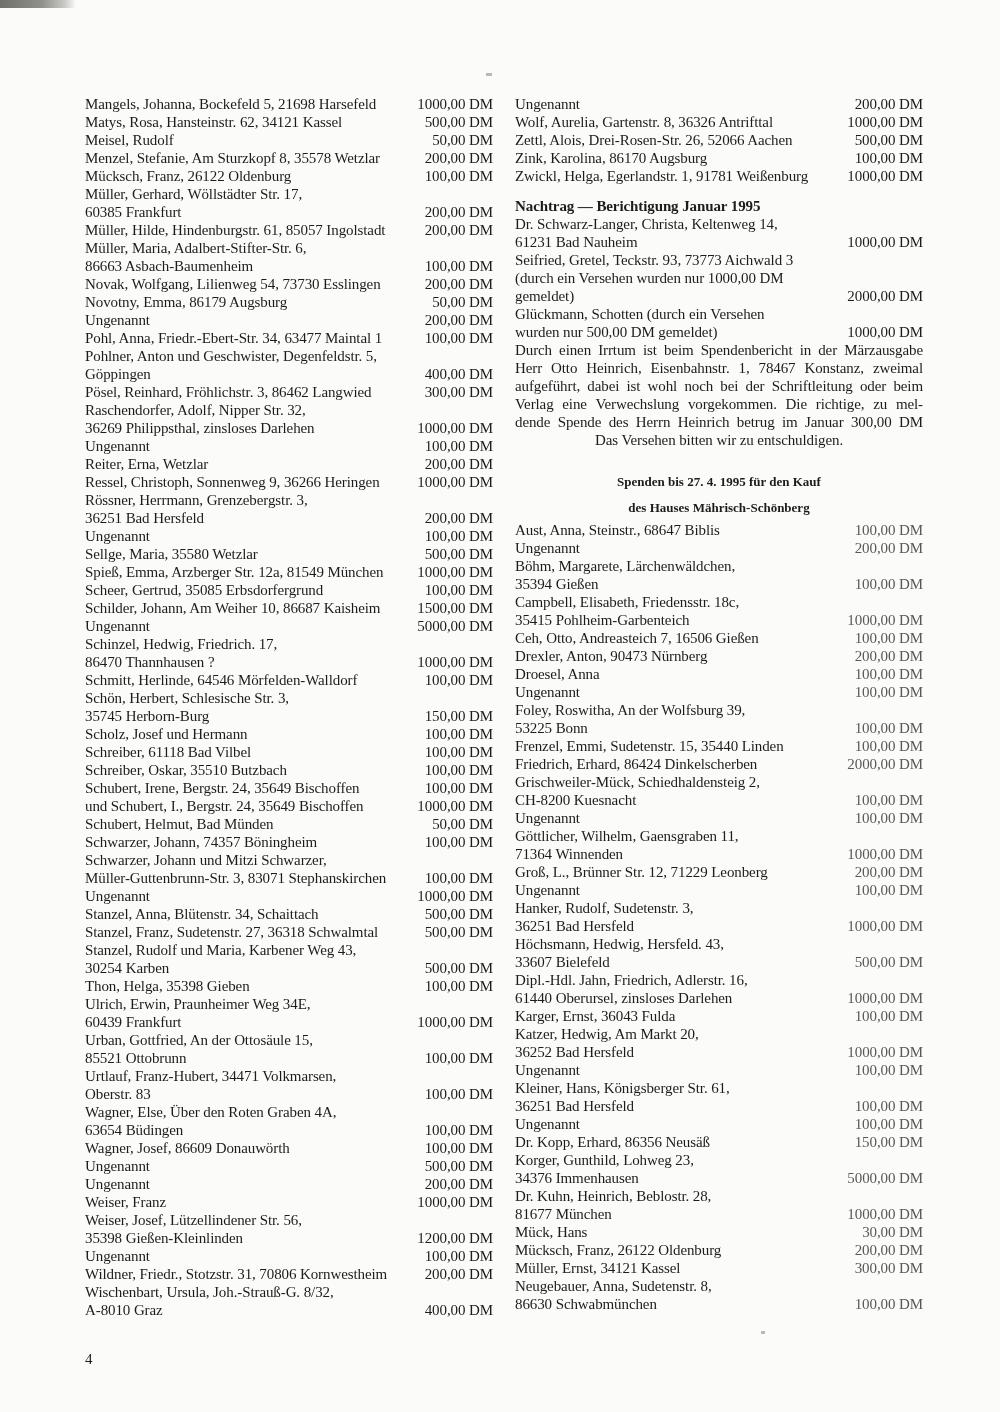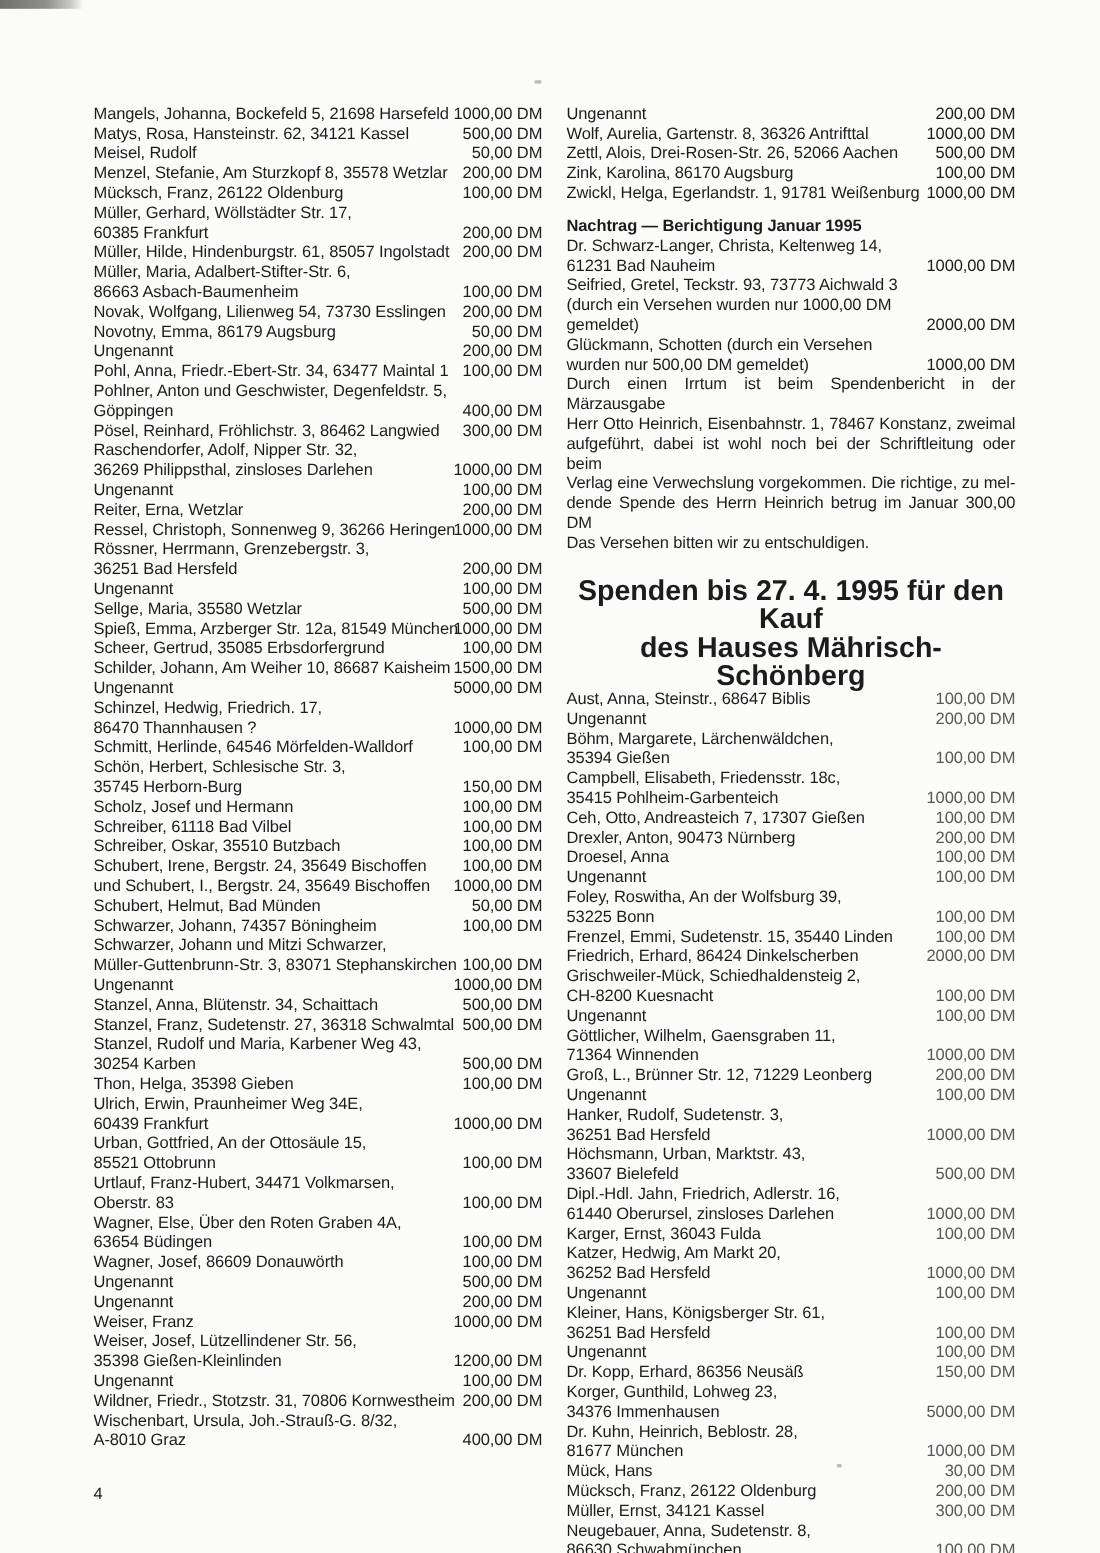--- a/index.html
+++ b/index.html
@@ -4,36 +4,36 @@
 <style>
   :root{
     --page-bg:#fbfbfa;
     --ink:#1c1c1c;
     --faint:#585858;
   }
   html,body{margin:0;padding:0;background:#e8e8e6;}
   .page{
     position:relative;width:1000px;height:1412px;margin:0 auto;
     background:var(--page-bg);color:var(--ink);
-    font-family:Liberation Sans, sans-serif;
+    font-family:Liberation Serif, serif;
     font-size:15px;line-height:18px;letter-spacing:-0.1px;
     overflow:hidden;
   }
   .col{position:absolute;top:95px;width:408px;}
   .col-left{left:85px;}
   .col-right{left:515px;}
   .row{display:flex;justify-content:space-between;align-items:baseline;}
   .txt{white-space:nowrap;flex-shrink:1;min-width:0;}
   .amt{white-space:nowrap;flex-shrink:0;padding-left:6px;}
   .section2 .amt{color:var(--faint);}
   .subheading{font-weight:bold;margin-top:12px;white-space:nowrap;}
   .big-heading{margin-top:20px;text-align:center;font-weight:bold;
-    font-size:26px;line-height:26px;letter-spacing:0;}
+    font-size:13px;line-height:26px;letter-spacing:0;}
   .entries2{margin-top:0;}
-  .para-line{text-align:left;}
+  .para-line{text-align:center;}
   .para-line.just{text-align:justify;text-align-last:justify;}
   .page-number{position:absolute;left:85px;top:1350px;}
   .scan-smudge{position:absolute;left:0;top:0;width:76px;height:8px;
     background:linear-gradient(90deg,#6f6f6c 0%,#8f8f8c 55%,#c9c9c6 85%,rgba(200,200,197,0) 100%);}
   .speck{position:absolute;background:#b9b9b5;}
   .speck-a{left:486px;top:73px;width:6px;height:3px;}
   .speck-b{left:761px;top:1331px;width:4px;height:3px;}
 </style>
 </head>
 <body>
@@ -518,21 +518,21 @@
           <div class="row">
             <span class="txt">Campbell, Elisabeth, Friedensstr. 18c,</span>
           </div>
           <div class="row">
             <span class="txt">35415 Pohlheim-Garbenteich</span>
             <span class="amt">1000,00 DM</span>
           </div>
         </div>
         <div>
           <div class="row">
-            <span class="txt">Ceh, Otto, Andreasteich 7, 17307 Gießen</span>
+            <span class="txt">Ceh, Otto, Andreasteich 7, 16506 Gießen</span>
             <span class="amt">100,00 DM</span>
           </div>
         </div>
         <div>
           <div class="row">
             <span class="txt">Drexler, Anton, 90473 Nürnberg</span>
             <span class="amt">200,00 DM</span>
           </div>
         </div>
         <div>
@@ -608,21 +608,21 @@
           <div class="row">
             <span class="txt">Hanker, Rudolf, Sudetenstr. 3,</span>
           </div>
           <div class="row">
             <span class="txt">36251 Bad Hersfeld</span>
             <span class="amt">1000,00 DM</span>
           </div>
         </div>
         <div>
           <div class="row">
-            <span class="txt">Höchsmann, Urban, Marktstr. 43,</span>
+            <span class="txt">Höchsmann, Hedwig, Hersfeld. 43,</span>
           </div>
           <div class="row">
             <span class="txt">33607 Bielefeld</span>
             <span class="amt">500,00 DM</span>
           </div>
         </div>
         <div>
           <div class="row">
             <span class="txt">Dipl.-Hdl. Jahn, Friedrich, Adlerstr. 16,</span>
           </div>

